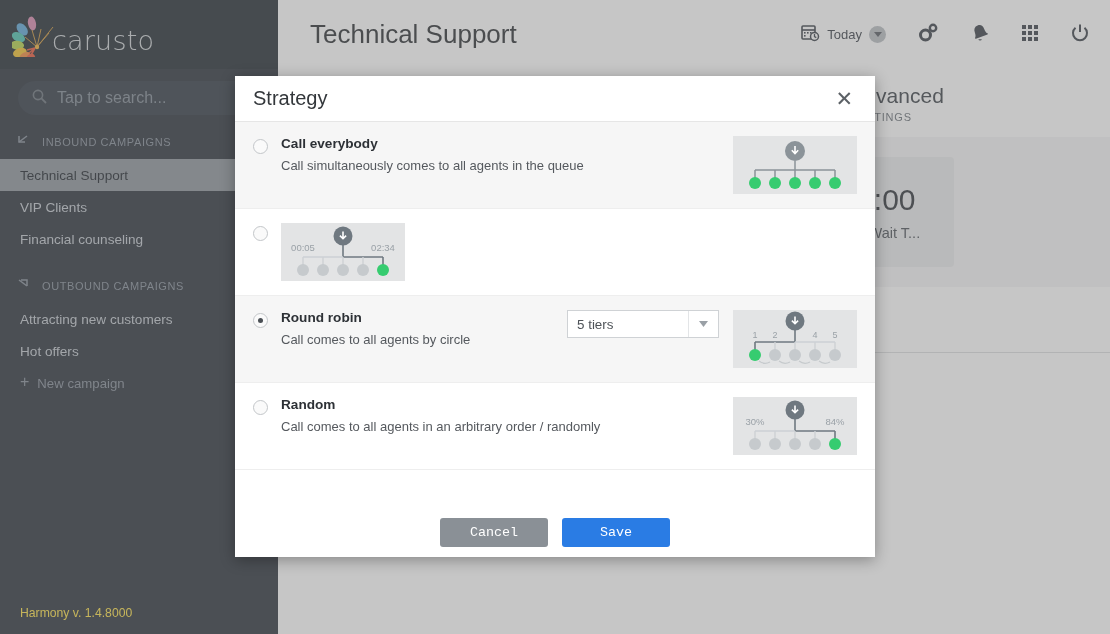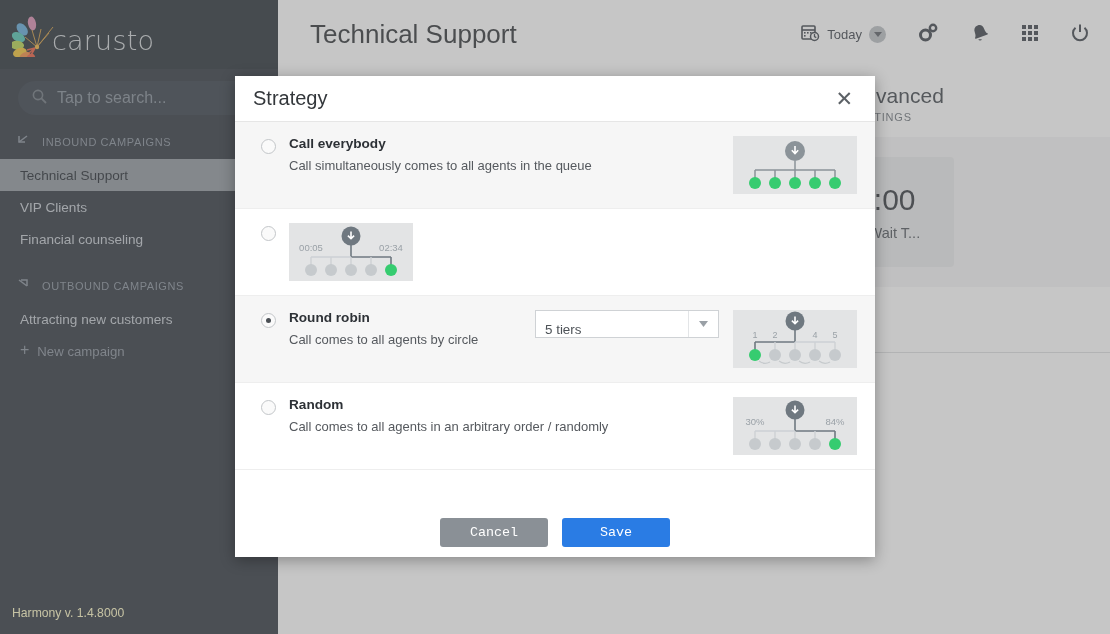--- a/index.html
+++ b/index.html
@@ -53,22 +53,22 @@
     padding-left: 20px; color: #c3c9cf; font-size: 13.6px;
     cursor: pointer;
   }
   .nav-item.active { background: #8e959c; color: #1e242b; }
   .nav-new {
     height: 32px; display: flex; align-items: center; gap: 8px;
     padding-left: 20px; color: #878f99; font-size: 13.2px; cursor: pointer;
   }
   .plus { font-size: 16px; line-height: 1; position: relative; top: -1px; }
   .version {
-    position: absolute; bottom: 14px; left: 12px;
-    color: #fef9c3; font-size: 12.2px;
+    position: absolute; bottom: 14px; left: 20px;
+    color: #fde047; font-size: 12.2px;
   }
 
   
   .main {
     position: absolute; left: 278px; top: 0;
     width: 832px; height: 634px; background: #fff;
   }
   .topbar {
     height: 69px; display: flex; align-items: center;
     padding: 0 20px 0 32px; background: #fff;
@@ -129,43 +129,43 @@
     padding: 0 18px 0 18px; border-bottom: 1px solid #e6e6e6;
   }
   .modal-title { font-size: 20px; color: #33373b; flex: 1; font-weight: 400; }
   .modal-close {
     font-size: 21px; color: #5c6166; cursor: pointer;
     line-height: 1; padding: 2px 4px;
   }
 
   .opt {
     display: flex; align-items: flex-start;
-    padding: 14px 0 14px 12px; position: relative;
+    padding: 14px 0 14px 4px; position: relative;
     border-bottom: 1px solid #eeeeee;
   }
   .opt.shade { background: #f6f6f6; }
   .opt-radio-col { width: 42px; display: flex; justify-content: center; padding-top: 3px; }
   .radio {
     width: 15px; height: 15px; border-radius: 50%;
     border: 1px solid #c3c6c9; background: #fafafa;
     display: flex; align-items: center; justify-content: center;
     cursor: pointer; flex: none;
   }
   .radio.on::after {
     content: ""; width: 5px; height: 5px; border-radius: 50%;
     background: #4a4f54;
   }
   .opt-text { flex: 1; padding-right: 10px; }
   .opt-name { font-size: 13.6px; color: #2d3136; font-weight: bold; margin-bottom: 6px; }
   .opt-desc { font-size: 13px; color: #55595e; line-height: 1.45; max-width: 420px; }
 
   .opt-right { display: flex; align-items: flex-start; gap: 14px; padding-right: 18px; }
   .select {
-    width: 184px; height: 28px; border: 1px solid #cfd2d5; background: #fff;
-    display: flex; align-items: flex-end; cursor: pointer;
+    width: 152px; height: 28px; border: 1px solid #cfd2d5; background: #fff;
+    display: flex; align-items: center; cursor: pointer;
   }
   .select-val { flex: 1; font-size: 13.4px; color: #4e5358; padding-left: 9px; }
   .select-arrow {
     width: 30px; height: 26px; border-left: 1px solid #e3e5e7;
     display: flex; align-items: center; justify-content: center;
   }
   .thumb { width: 124px; height: 58px; background: #e3e4e5; flex: none; }
 
   .modal-actions {
     display: flex; justify-content: center; gap: 14px;
@@ -342,20 +342,21 @@
     <div class="group-head" style="padding-top:24px">
       <span>
         <svg width="15" height="12" viewBox="0 0 15 12">
           <path d="M1 1l8 6" fill="none" stroke="#868f99" stroke-width="1.5"></path>
           <path d="M9 7V1H3" fill="none" stroke="#868f99" stroke-width="1.5"></path>
         </svg>
       </span>
       <span>OUTBOUND CAMPAIGNS</span>
     </div>
     <div class="nav-item">Attracting new customers</div>
+    <div class="nav-item">Hot offers</div>
     <div class="nav-new">
       <span class="plus">+</span>
       <span>New campaign</span>
     </div>
 
     <div class="version">Harmony v. 1.4.8000</div>
   </div>
 
   <div class="overlay"></div>
 

